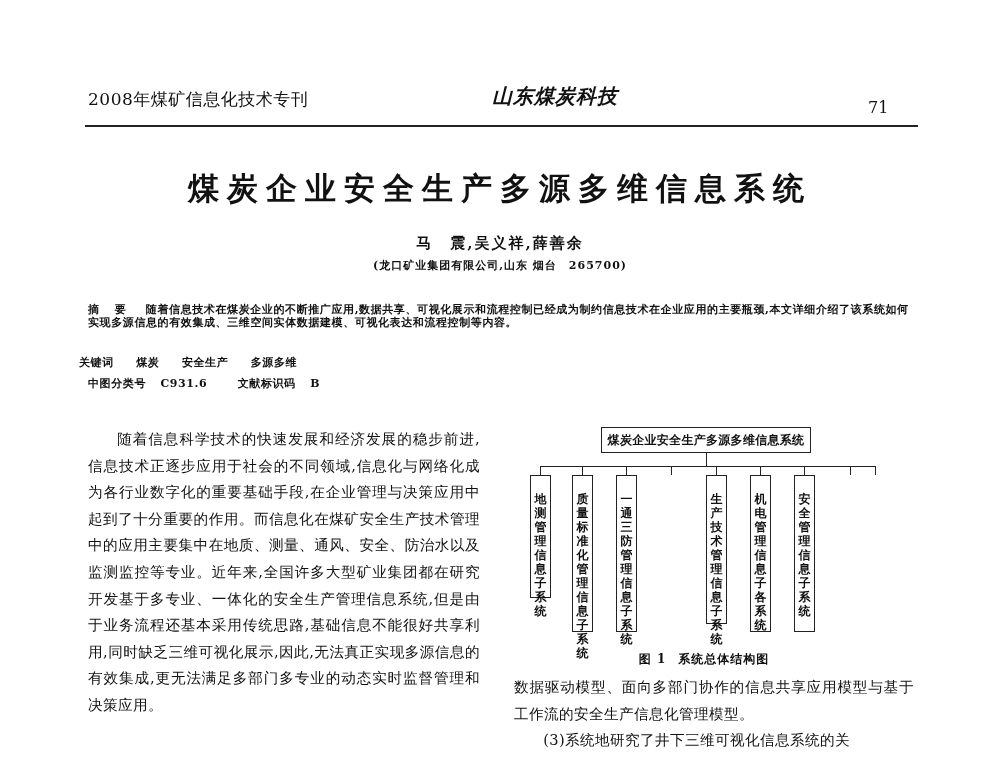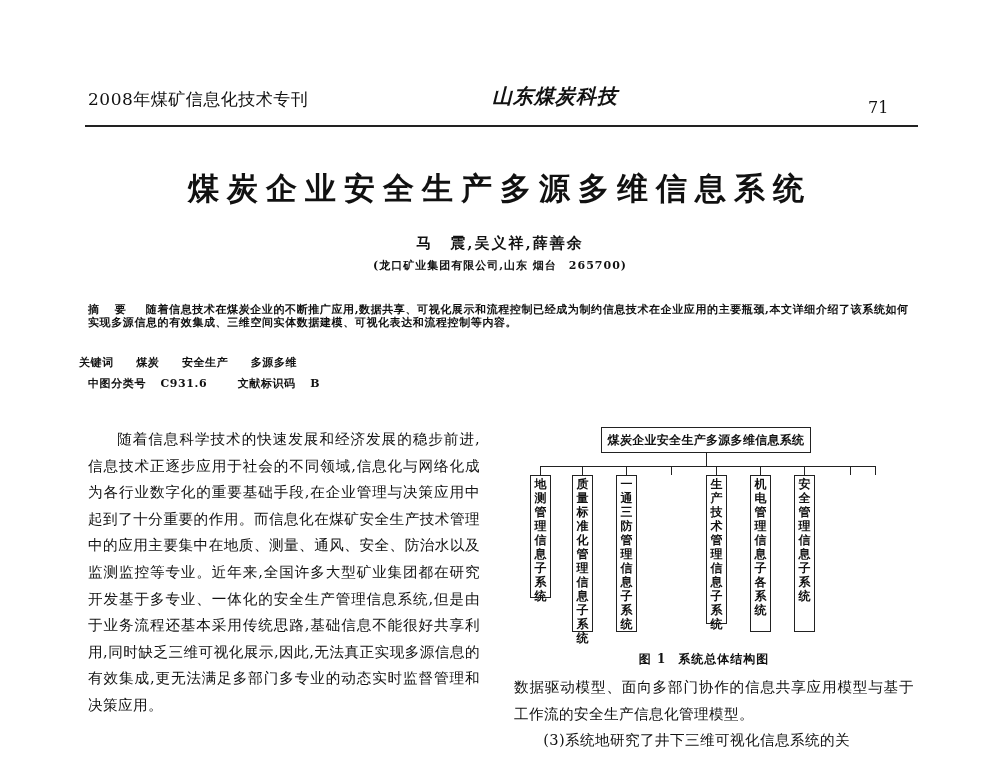--- a/index.html
+++ b/index.html
@@ -17,21 +17,21 @@
   .kw{left:79px;top:355px;font-size:11px;font-weight:bold;letter-spacing:0.6px;}
   .kw span{margin-right:18px;}
   .cls{left:88px;top:376px;font-size:11px;font-weight:bold;letter-spacing:0.6px;}
   .cls span{margin-right:10px;}
   .body-left{left:88px;top:426px;width:392px;font-size:14.6px;line-height:26.6px;text-align:justify;letter-spacing:0.4px;}
   .body-left p{margin:0;text-indent:2em;}
   .fig{left:520px;top:425px;width:380px;height:210px;}
   .fig-top{position:absolute;left:81px;top:2px;width:208px;height:24px;border:1.5px solid #222;font-size:12px;font-weight:bold;text-align:center;line-height:24px;white-space:nowrap;letter-spacing:0.3px;}
   .fig-stem{position:absolute;left:186px;top:28px;height:13px;border-left:1.5px solid #222;}
   .fig-hline{position:absolute;left:20px;top:41px;width:335px;border-top:1.5px solid #222;}
-  .fig-box{position:absolute;top:50px;width:21px;border:1.5px solid #222;font-size:12px;font-weight:bold;text-align:center;line-height:14px;padding-top:1px;box-sizing:border-box;}
+  .fig-box{position:absolute;top:50px;width:21px;border:1.5px solid #222;font-size:12px;font-weight:bold;text-align:center;line-height:14px;padding-top:16px;box-sizing:border-box;}
   .fig-drop{position:absolute;top:41px;height:9px;border-left:1.5px solid #222;}
   .fig-cap{left:500px;top:651px;width:420px;text-align:center;font-size:12px;font-weight:bold;letter-spacing:1px;}
   .fig-cap span{margin-right:12px;}
   .body-right{left:514px;top:674px;width:400px;font-size:14.6px;line-height:26.6px;text-align:justify;letter-spacing:0.4px;}
   .body-right p{margin:0;}
   .body-right p.ind{text-indent:2em;}
 </style>
 </head>
 <body>
 

